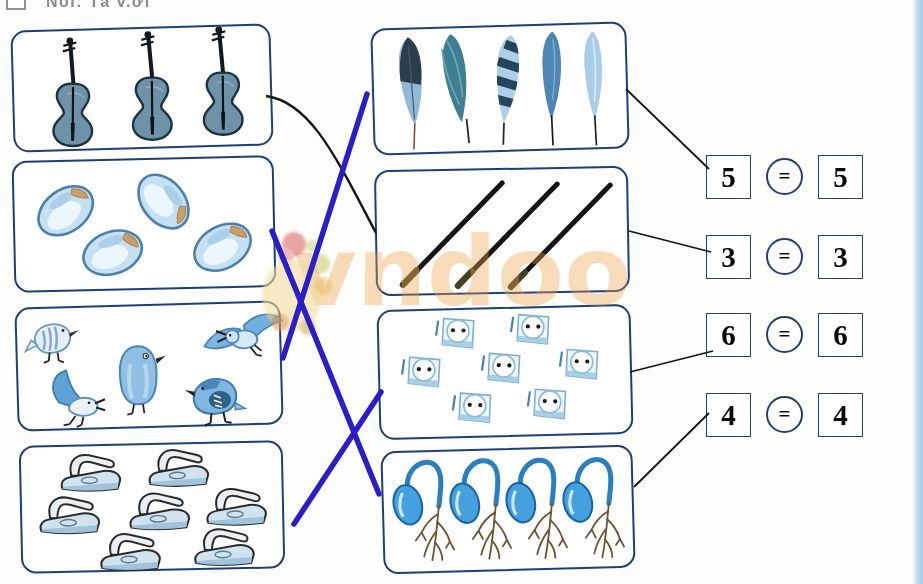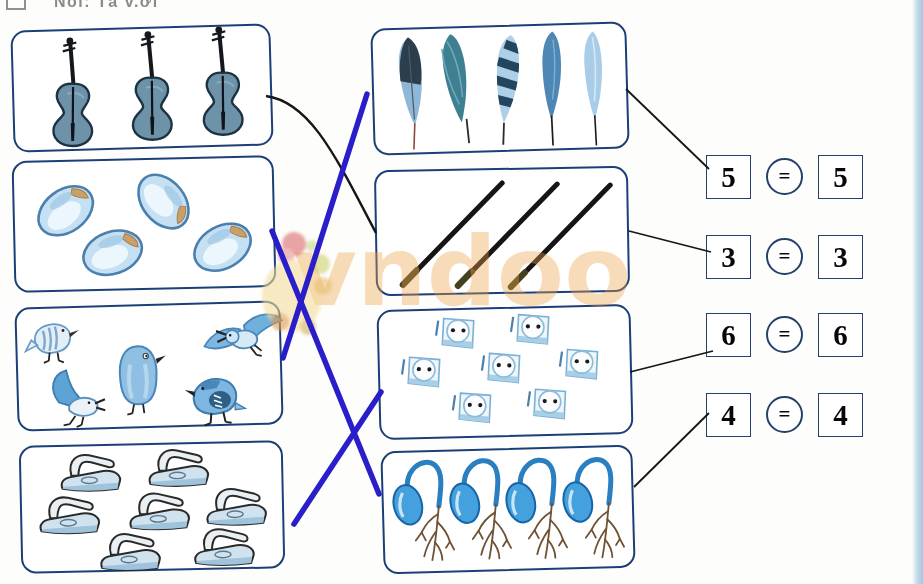--- a/index.html
+++ b/index.html
@@ -1,19 +1,19 @@
 <!DOCTYPE html>
 <html><head>
 <meta charset="utf-8">
 <style>
   html,body{margin:0;padding:0;background:#e8e8e8;}
   .page{position:relative;width:923px;height:584px;background:#fdfdfb;overflow:hidden;
         font-family:"Liberation Sans",sans-serif;}
   
-  .header-partial{position:absolute;left:16px;top:0;width:700px;height:13px;overflow:hidden;z-index:2;}
+  .header-partial{position:absolute;left:8px;top:0;width:700px;height:13px;overflow:hidden;z-index:2;}
   .header-partial .txt{position:absolute;left:38px;top:-7px;font-size:16px;color:#6f6f6f;
         letter-spacing:1.5px;font-weight:bold;opacity:.8;}
   .header-icon{position:absolute;left:6px;top:0;width:16px;height:8px;border:2.5px solid #7d7d7d;
         border-top:none;opacity:.85;}
   
   .pic-box{position:absolute;background:#fff;border:2.6px solid #1c3f78;border-radius:15px;
         z-index:10;box-sizing:content-box;}
   .pic-box svg{display:block;overflow:visible;}
   
   .watermark{position:absolute;left:293px;top:223px;z-index:15;font-family:"DejaVu Sans",sans-serif;

